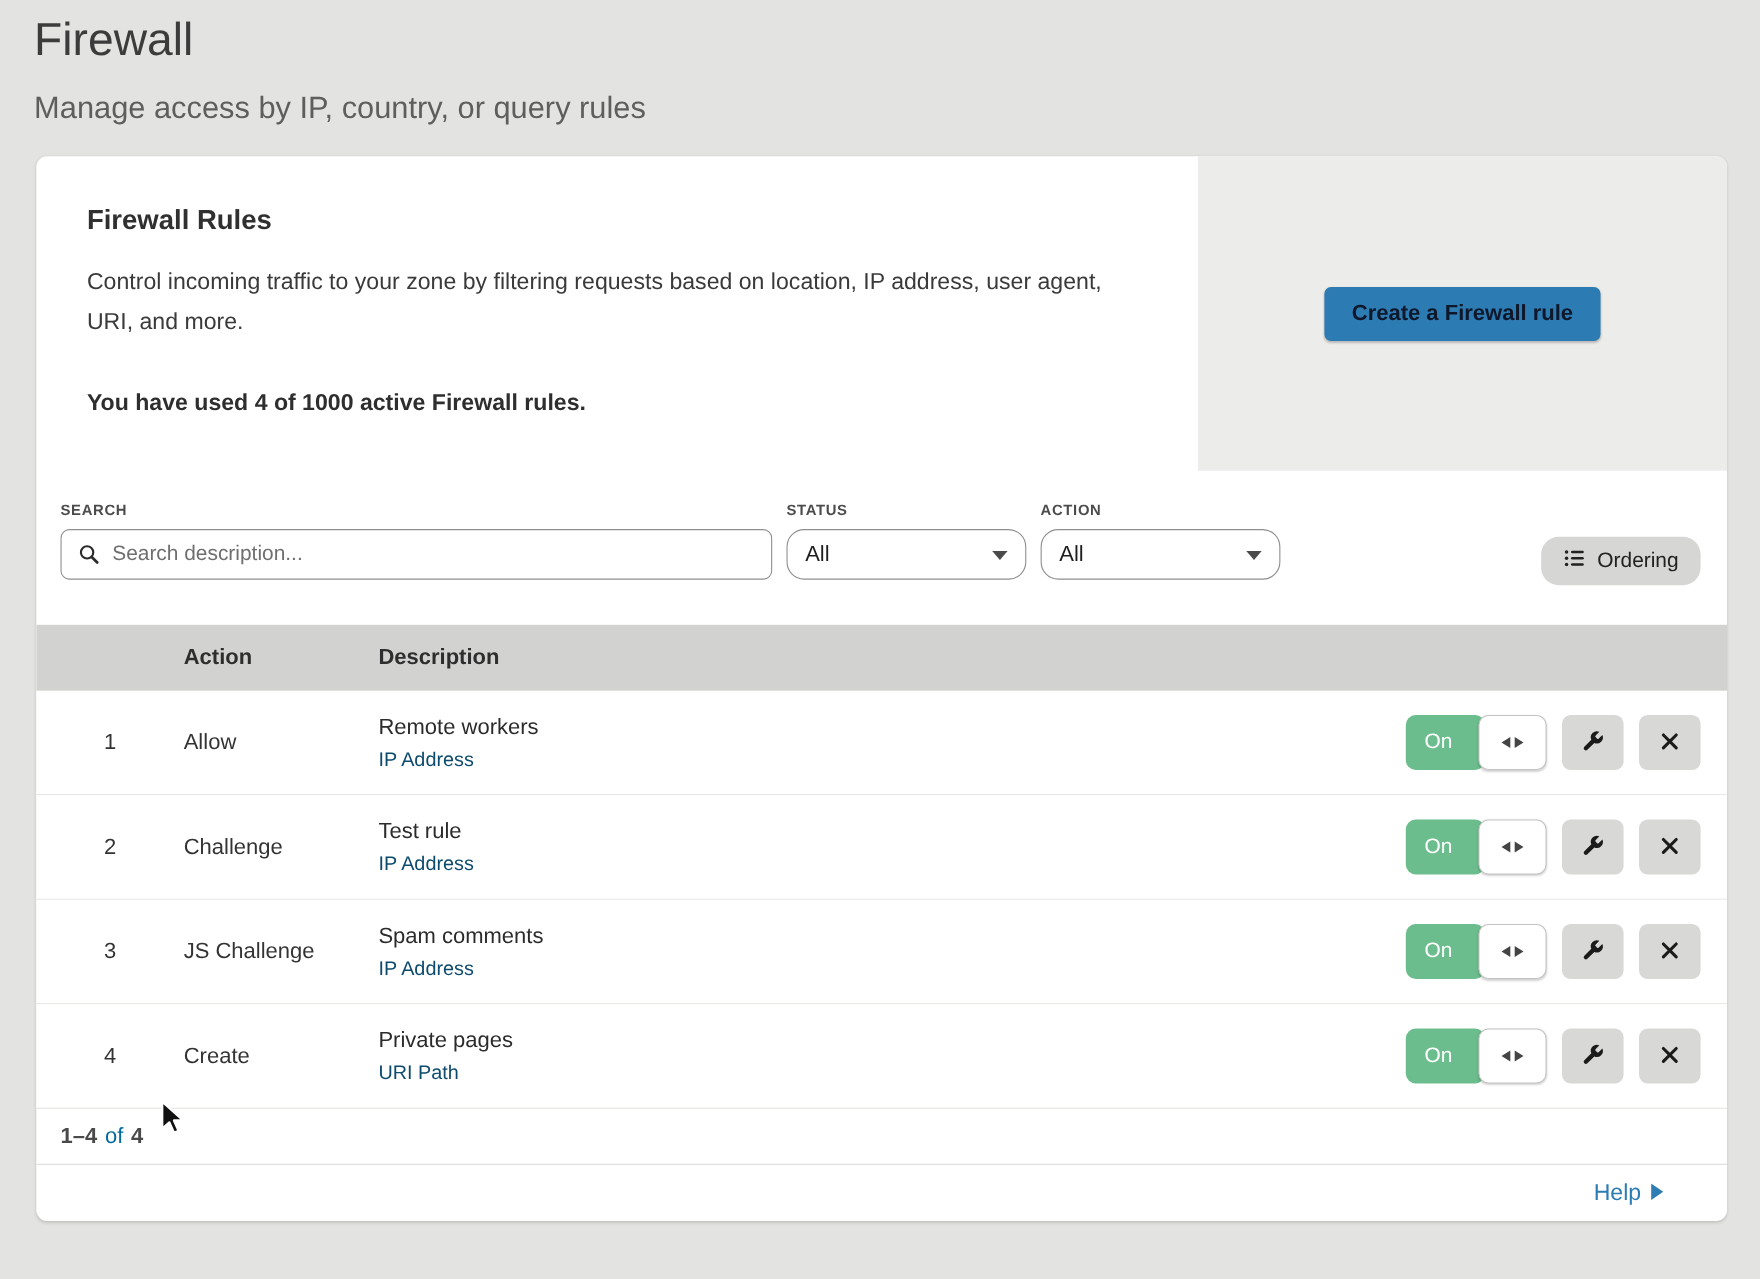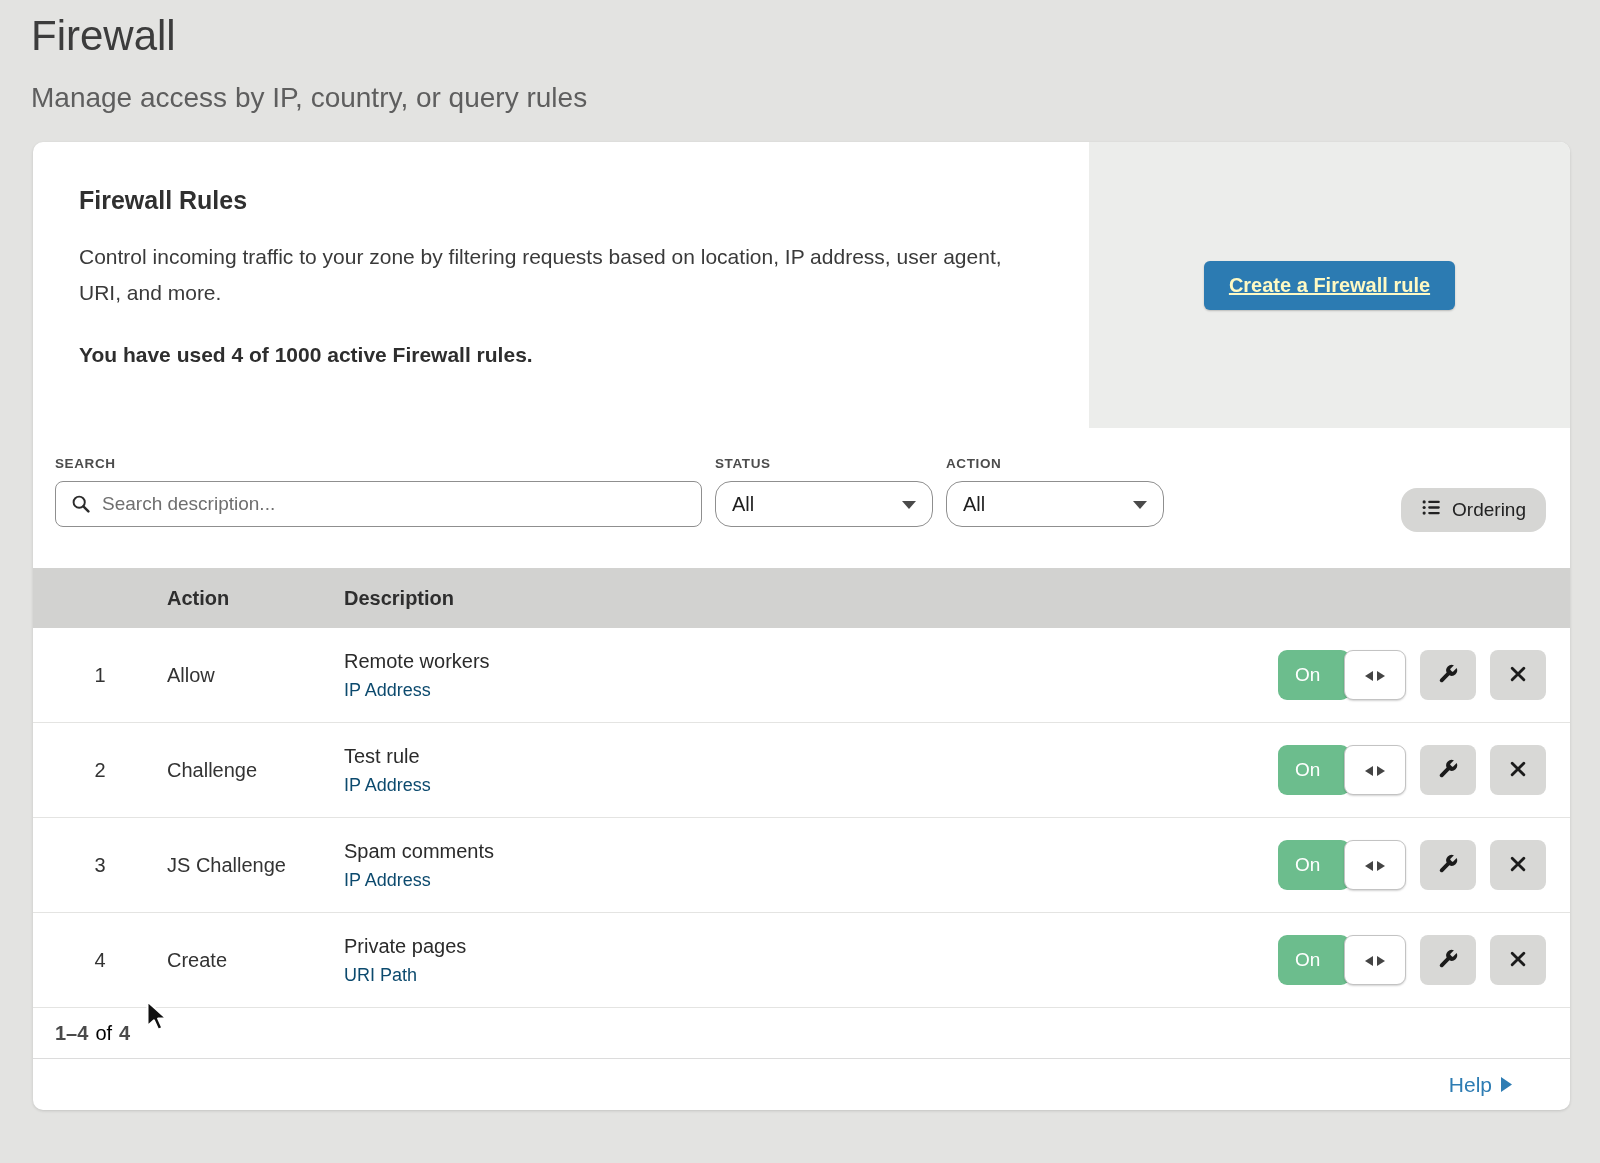--- a/index.html
+++ b/index.html
@@ -22,27 +22,27 @@
     width: 1537px; height: 968px;
     background: #ffffff; border-radius: 10px; overflow: hidden;
     box-shadow: 0 1px 3px rgba(0,0,0,0.14);
     display: flex; flex-direction: column;
   }
 
   
   .top-section { display: flex; height: 286px; flex: none; }
   .top-left { flex: 1; padding: 44px 60px 0 46px; }
   .card-heading { font-size: 25px; font-weight: 700; color: #303030; margin-bottom: 24px; }
-  .card-desc { font-size: 21px; color: #3a3a3a; line-height: 1.72; max-width: 950px; margin-bottom: 32px; }
+  .card-desc { font-size: 21px; color: #3a3a3a; line-height: 1.72; max-width: 950px; margin-bottom: 44px; }
   .usage-note { font-size: 21px; font-weight: 700; color: #2e2e2e; }
   .top-right { width: 481px; flex: none; background: #ecedeb; display: flex; align-items: center; justify-content: center; }
   .create-btn {
-    background: #2c7bb2; color: #fef9c3; font-size: 20px; font-weight: 700;
+    background: #2c7bb2; color: #0f172a; font-size: 20px; font-weight: 700;
     border: none; border-radius: 6px; padding: 13px 25px;
-    font-family: inherit; cursor: pointer; box-shadow: 0 1px 2px rgba(0,0,0,0.22); text-decoration: underline;
+    font-family: inherit; cursor: pointer; box-shadow: 0 1px 2px rgba(0,0,0,0.22);
   }
 
   
   .filters { height: 140px; flex: none; display: flex; gap: 13px; padding: 28px 24px 0 22px; align-items: flex-start; }
   .filter-group { display: flex; flex-direction: column; }
   .filter-label { font-size: 13.5px; font-weight: 700; letter-spacing: 0.6px; color: #4c4c4c; margin-bottom: 10px; }
   .search-wrap { position: relative; width: 647px; }
   .search-input {
     width: 100%; height: 46px; border: 1.5px solid #8f8f8f; border-radius: 8px;
     padding: 0 14px 0 46px; font-size: 19px; font-family: inherit; color: #333; background: #fff;
@@ -95,21 +95,21 @@
     display: flex; align-items: center; justify-content: center;
   }
   .icon-btn {
     width: 56px; height: 50px; background: #d8d8d6; border: none; border-radius: 8px;
     display: flex; align-items: center; justify-content: center; cursor: pointer; flex: none;
   }
 
   
   .pagination { height: 50px; flex: none; display: flex; align-items: center; gap: 7px; padding-left: 22px; font-size: 20px; }
   .pag-range, .pag-total { font-weight: 700; color: #4a4a4a; }
-  .pag-sep { color: #000000; }
+  .pag-sep { color: #0369a1; }
   .card-footer {
     height: 52px; flex: none; border-top: 1px solid #dcdcdc;
     display: flex; align-items: center; justify-content: flex-end; padding-right: 58px;
   }
   .help-link { display: flex; align-items: center; gap: 9px; color: #2d7cb3; font-size: 21px; cursor: pointer; }
 
   .cursor { position: absolute; left: 146px; top: 1000px; z-index: 10; pointer-events: none; }
 </style>
 </head>
 <body>

